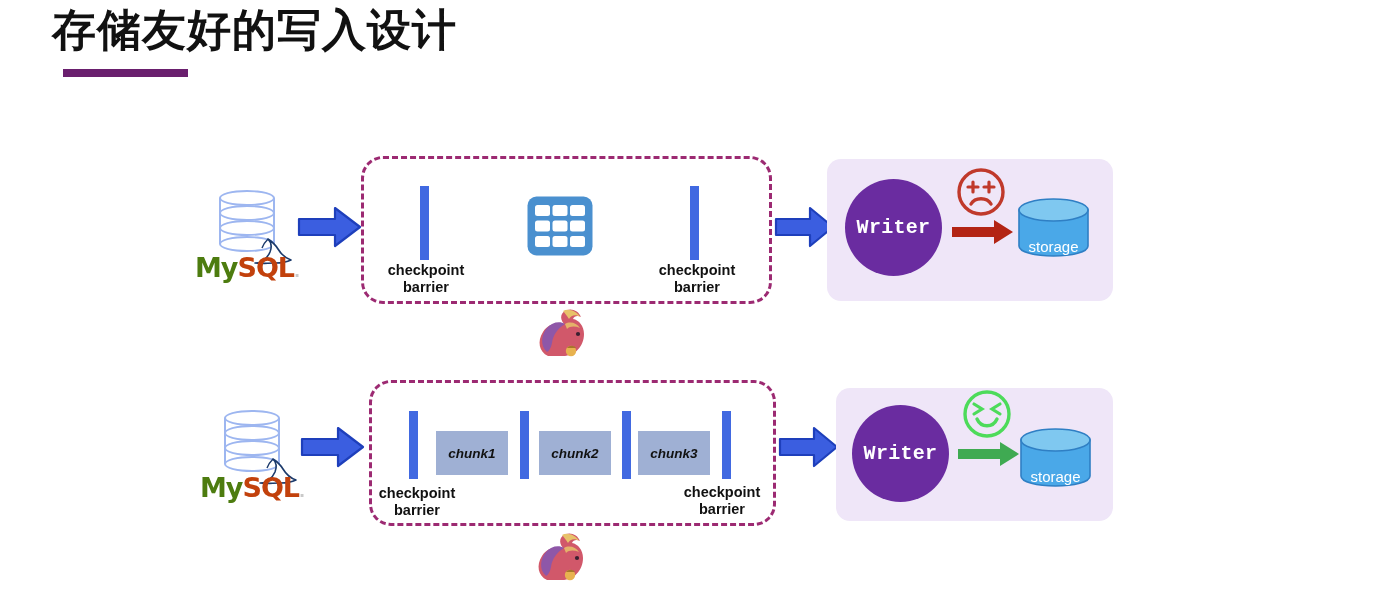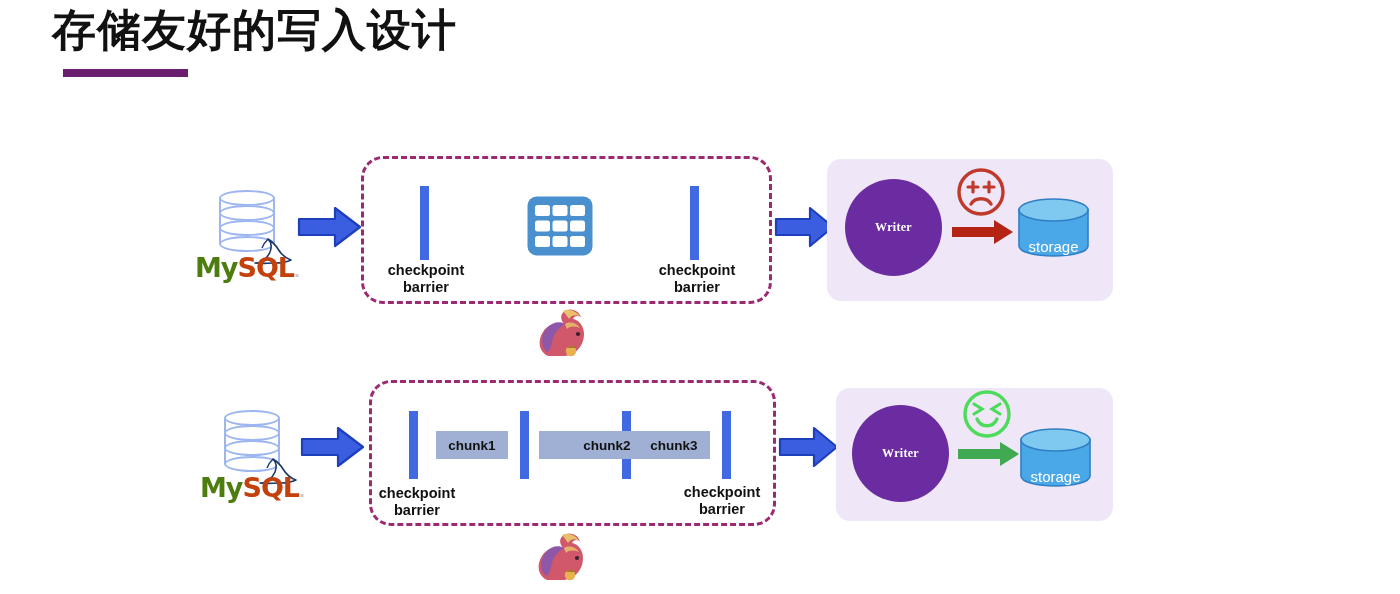--- a/index.html
+++ b/index.html
@@ -72,41 +72,42 @@
   }
   .cp-label{
     position:absolute;text-align:center;
     font-size:14.5px;font-weight:700;color:#111111;
     line-height:1.18;white-space:nowrap;
     font-family:"Liberation Sans",sans-serif;
   }
 
   
   .chunk{
-    position:absolute;height:28px;
+    position:absolute;height:44px;
     background:#9fb0d4;
     display:flex;align-items:center;justify-content:center;
     font-size:13.5px;font-weight:700;color:#111111;
     font-family:"Liberation Sans",sans-serif;
+    font-style:italic;
   }
 
   
   .tbl-icon{position:absolute;}
 
   
   .panel{
     position:absolute;background:#efe6f8;border-radius:14px;
   }
   .writer-circle{
     position:absolute;border-radius:50%;
     background:#6a2ca0;
     display:flex;align-items:center;justify-content:center;
-    color:#ffffff;font-weight:700;font-size:12px;
+    color:#ffffff;font-weight:700;font-size:20px;
     letter-spacing:.3px;
-    font-family:Liberation Serif, serif;
+    font-family:Liberation Mono, monospace;
   }
   .storage-cyl{position:absolute;}
   .storage-label{
     position:absolute;width:100%;text-align:center;
     color:#ffffff;font-size:15px;font-weight:400;
     font-family:"Liberation Sans",sans-serif;
     pointer-events:none;
     margin-top:16px;
   }
   .face{position:absolute;}
@@ -259,21 +260,21 @@
 
   <div class="barrier" style="left:520px;top:411px;height:68px;"></div>
   <div class="barrier" style="left:622px;top:411px;height:68px;"></div>
   <div class="barrier" style="left:722px;top:411px;height:68px;"></div>
   <div class="cp-label" style="left:660px;top:484px;width:124px;">
     <span>checkpoint</span><br>
     <span>barrier</span>
   </div>
 
   <div class="chunk" style="left:436px;top:431px;width:72px;">chunk1</div>
-  <div class="chunk" style="left:539px;top:431px;width:72px;padding-left:32px;">chunk2</div>
+  <div class="chunk" style="left:539px;top:431px;width:72px;">chunk2</div>
   <div class="chunk" style="left:638px;top:431px;width:72px;">chunk3</div>
 
   <div class="flink" style="left:533px;top:532px;">
     <svg width="54" height="50" viewBox="0 0 54 50">
       <path d="M14 48 C5 44 3 33 9 24 C14 16 23 14 30 16 C25 10 27 4 33 2 C38 0 45 3 47 9 C44 7 40 8 39 11 C45 12 50 18 50 26 C50 38 41 48 29 48 Z" fill="#d1586a"></path>
       <path d="M13 44 C6 38 7 27 13 20 C18 14 26 13 31 16 C24 20 19 27 18 35 C17 40 15 43 13 44 Z" fill="#8e57a8"></path>
       <path d="M29 3 C34 0 43 3 46 9 C42 6 37 7 35 11 C33 8 31 5 29 3 Z" fill="#e8c26a"></path>
       <path d="M31 16 C36 13 43 15 46 20 C41 18 36 18 33 21 Z" fill="#e8c26a" opacity=".85"></path>
       <circle cx="44" cy="26" r="2.1" fill="#3a2030"></circle>
       <circle cx="37" cy="43" r="5.2" fill="#e8b24f"></circle>

